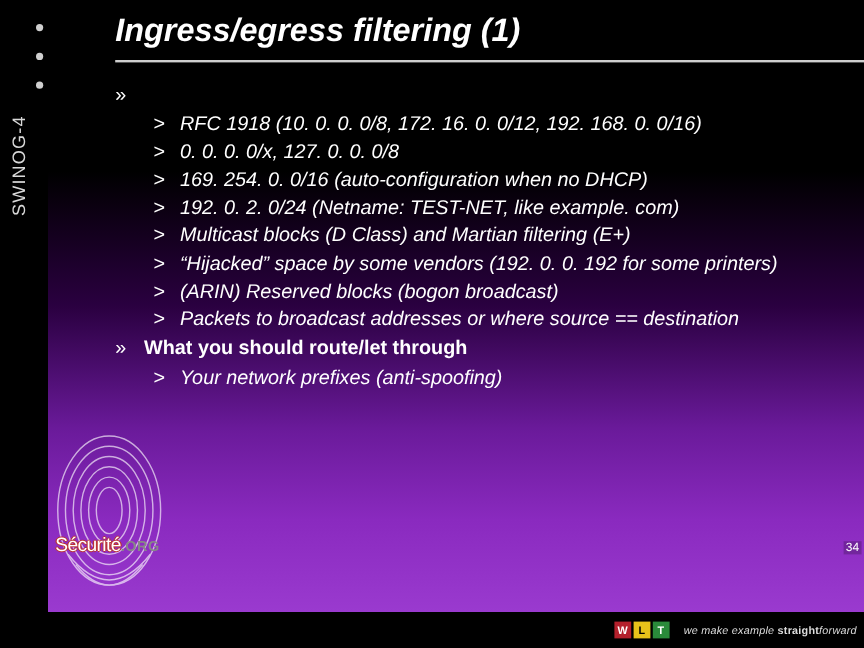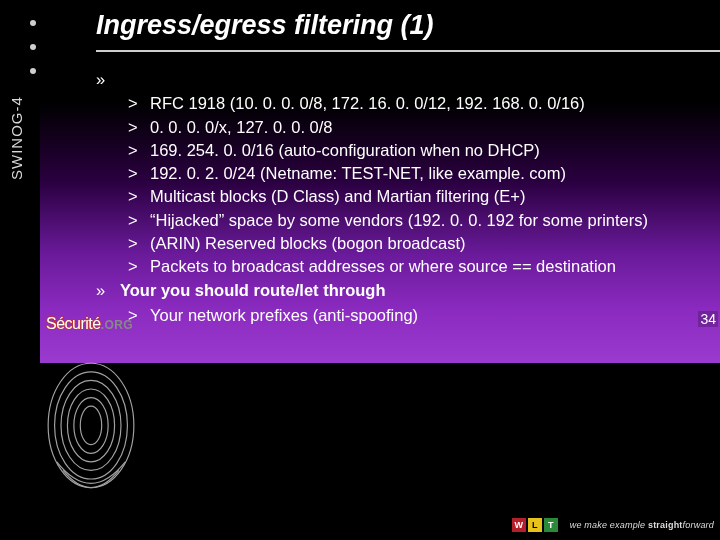--- a/index.html
+++ b/index.html
@@ -5,21 +5,21 @@
   * { margin: 0; padding: 0; box-sizing: border-box; }
   html, body { width: 720px; height: 540px; overflow: hidden; }
   body {
     background: #000;
     font-family: Verdana, Geneva, sans-serif;
     position: relative;
   }
   .slide {
     position: absolute;
     left: 40px; top: 0;
-    width: 680px; height: 363px;
+    width: 680px; height: 510px;
     background: linear-gradient(180deg,
       #000 0%, #000 28%,
       #2a0040 50%,
       #6a1a9a 70%,
       #8a2abf 85%,
       #9a3acf 100%);
   }
   .sidebar {
     position: absolute;
     left: 0; top: 0; width: 40px; height: 510px;
@@ -83,31 +83,31 @@
   }
   .item {
     display: flex;
     align-items: flex-start;
     margin-left: 32px;
     margin-bottom: 1px;
   }
   .item .gly {
     width: 22px; flex: 0 0 22px;
   }
-  .item .txt { flex: 1; }
+  .item .txt { flex: 1; font-style: italic; }
   .fingerprint {
     position: absolute;
     left: -4px; top: 344px;
     width: 110px; height: 150px;
     pointer-events: none;
     opacity: 0.85;
   }
   .logo {
     position: absolute;
-    left: 0px; bottom: 28px;
+    left: 0px; bottom: 44px;
     width: 170px; height: 30px;
     color: #fff;
     font-family: "Arial Black", Arial, sans-serif;
     text-align: right;
   }
   .logo-inner {
     position: absolute; left: 6px; bottom: 2px;
     font-size: 16px;
     text-shadow: 1px 0 #b33, -1px 0 #b33, 0 1px #b33, 0 -1px #b33;
     letter-spacing: -0.5px;
@@ -127,22 +127,22 @@
   }
   .squares { display: flex; gap: 2px; margin-right: 4px; }
   .sq { width: 14px; height: 14px; display:flex; align-items:center; justify-content:center; font-size:9px; font-weight:700; color:#fff;}
   .sq.r { background:#b3202c; }
   .sq.y { background:#e7c21a; color:#000;}
   .sq.g { background:#2a8a3a; }
   .tagline { font-style: italic; letter-spacing: 0.2px; }
   .tagline b { font-style: normal; font-weight: 700; text-align: center; }
   .pagenum {
     position: absolute;
-    right: 2px; bottom: 36px;
-    color: #fff; font-size: 14px;
+    right: 2px; bottom: 48px;
+    color: #fff; font-size: 10px;
     background: rgba(0,0,0,0.2);
     padding: 0 2px;
   }
 </style>
 </head>
 <body>
 
 <div class="sidebar">
   <div class="sidebar-label">SWINOG-4</div>
   <div class="dot d1"></div>
@@ -190,21 +190,21 @@
         </div>
       <div class="item">
           <span class="gly">&gt;</span>
           <span class="txt">Packets to broadcast addresses or where source == destination</span>
         </div>
     </div>
 
     <div class="sec">
       <div class="sec-head">
         <span class="gly">»</span>
-        <span>Your you should route/let through</span>
+        <span>What you should route/let through</span>
       </div>
       <div class="item">
           <span class="gly">&gt;</span>
           <span class="txt">Your network prefixes (anti-spoofing)</span>
         </div>
     </div>
 
   </div>
 
   <svg class="fingerprint" viewBox="0 0 100 140">

